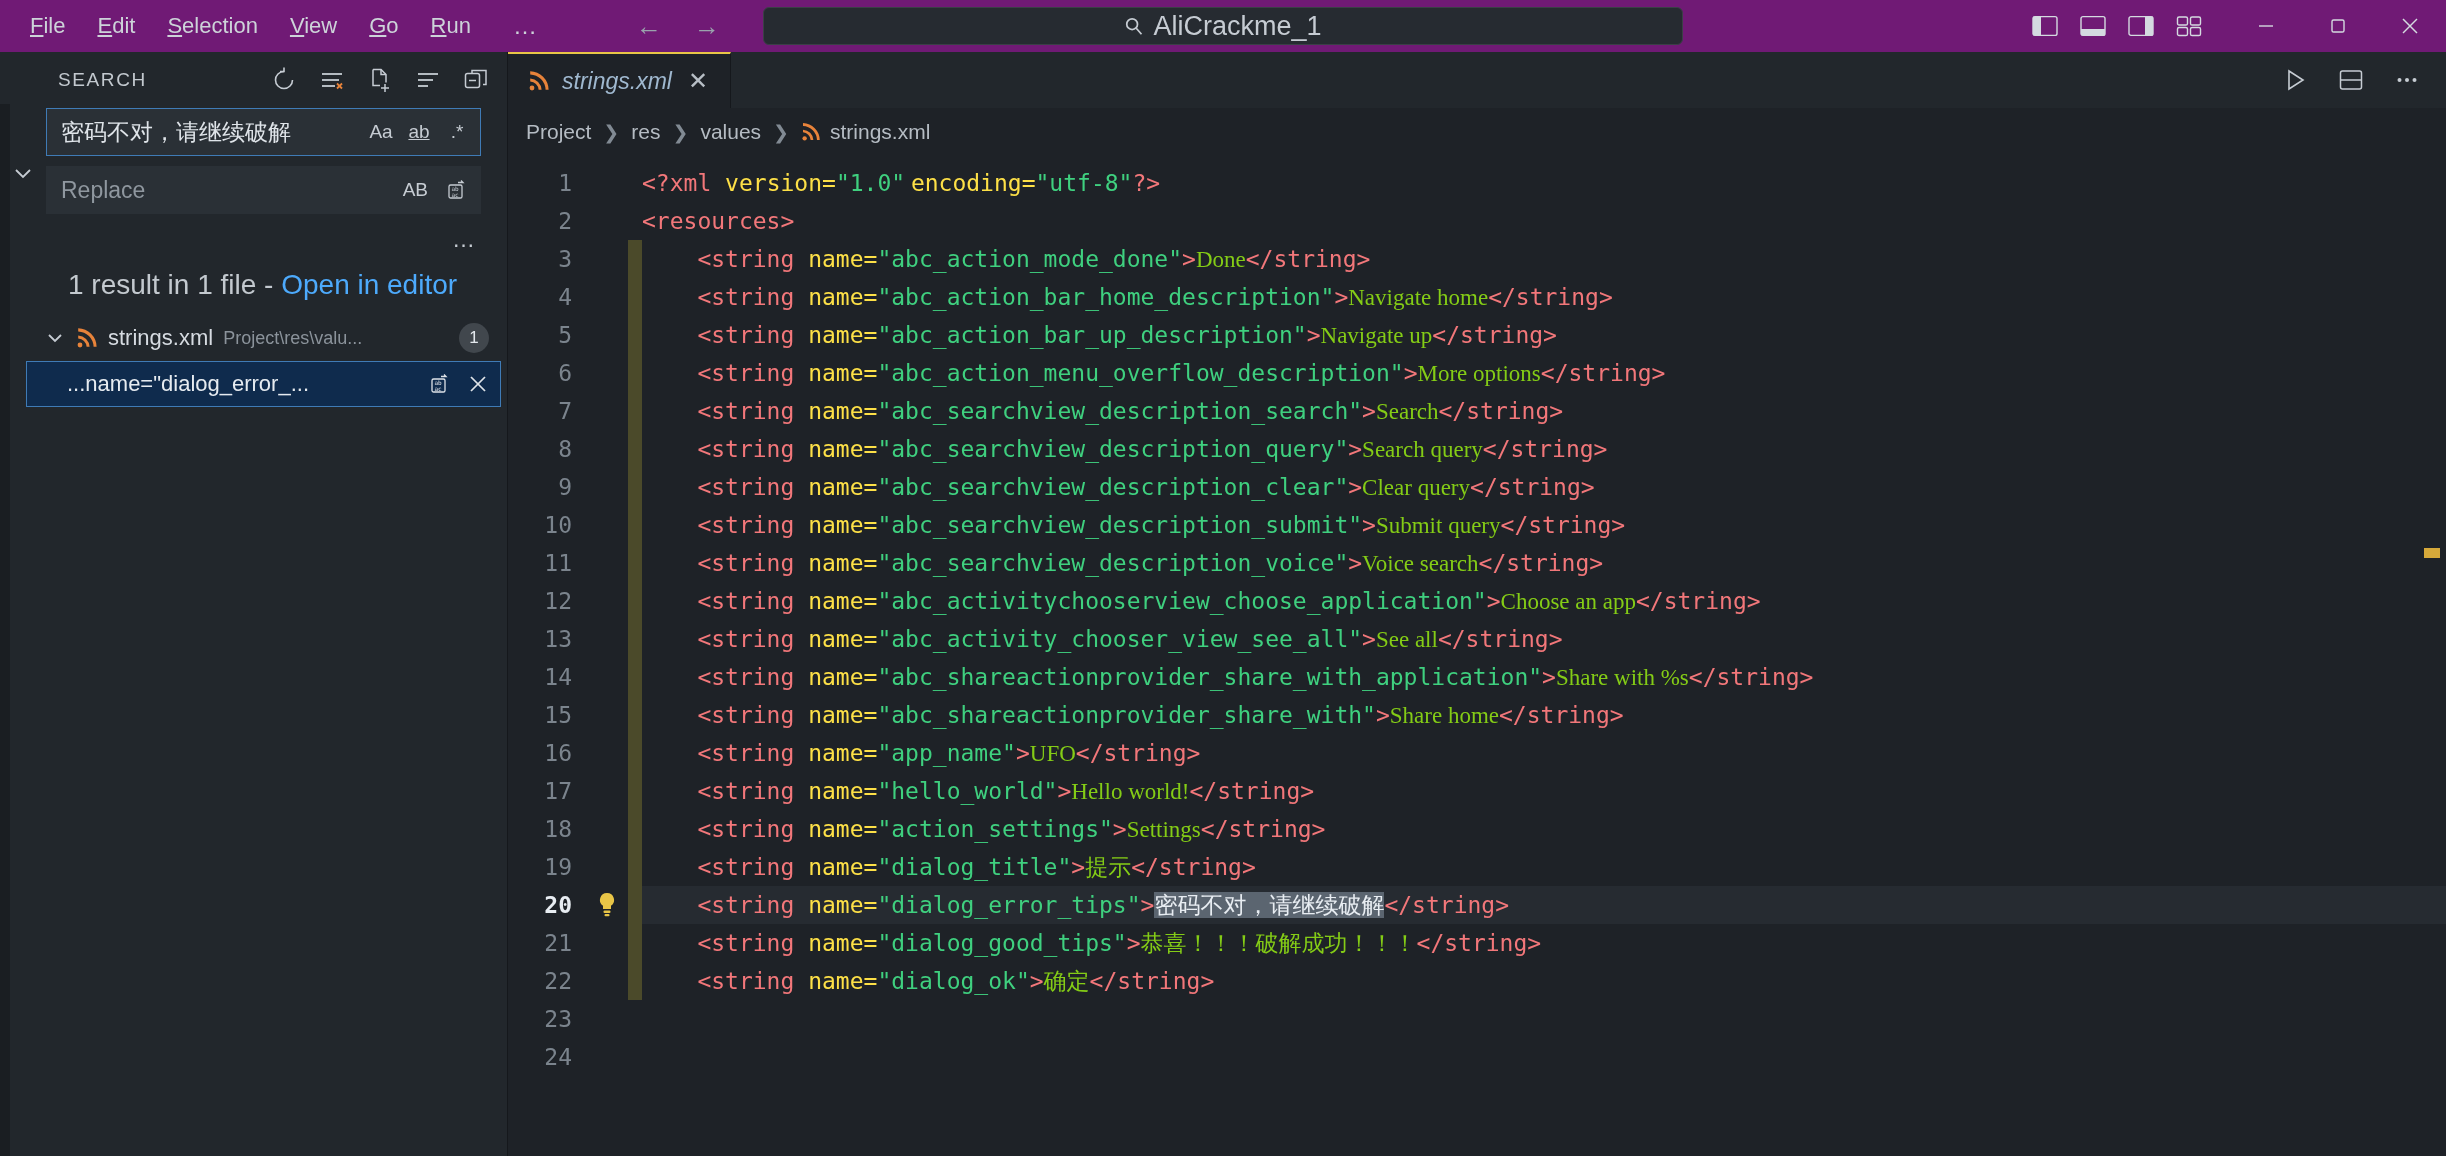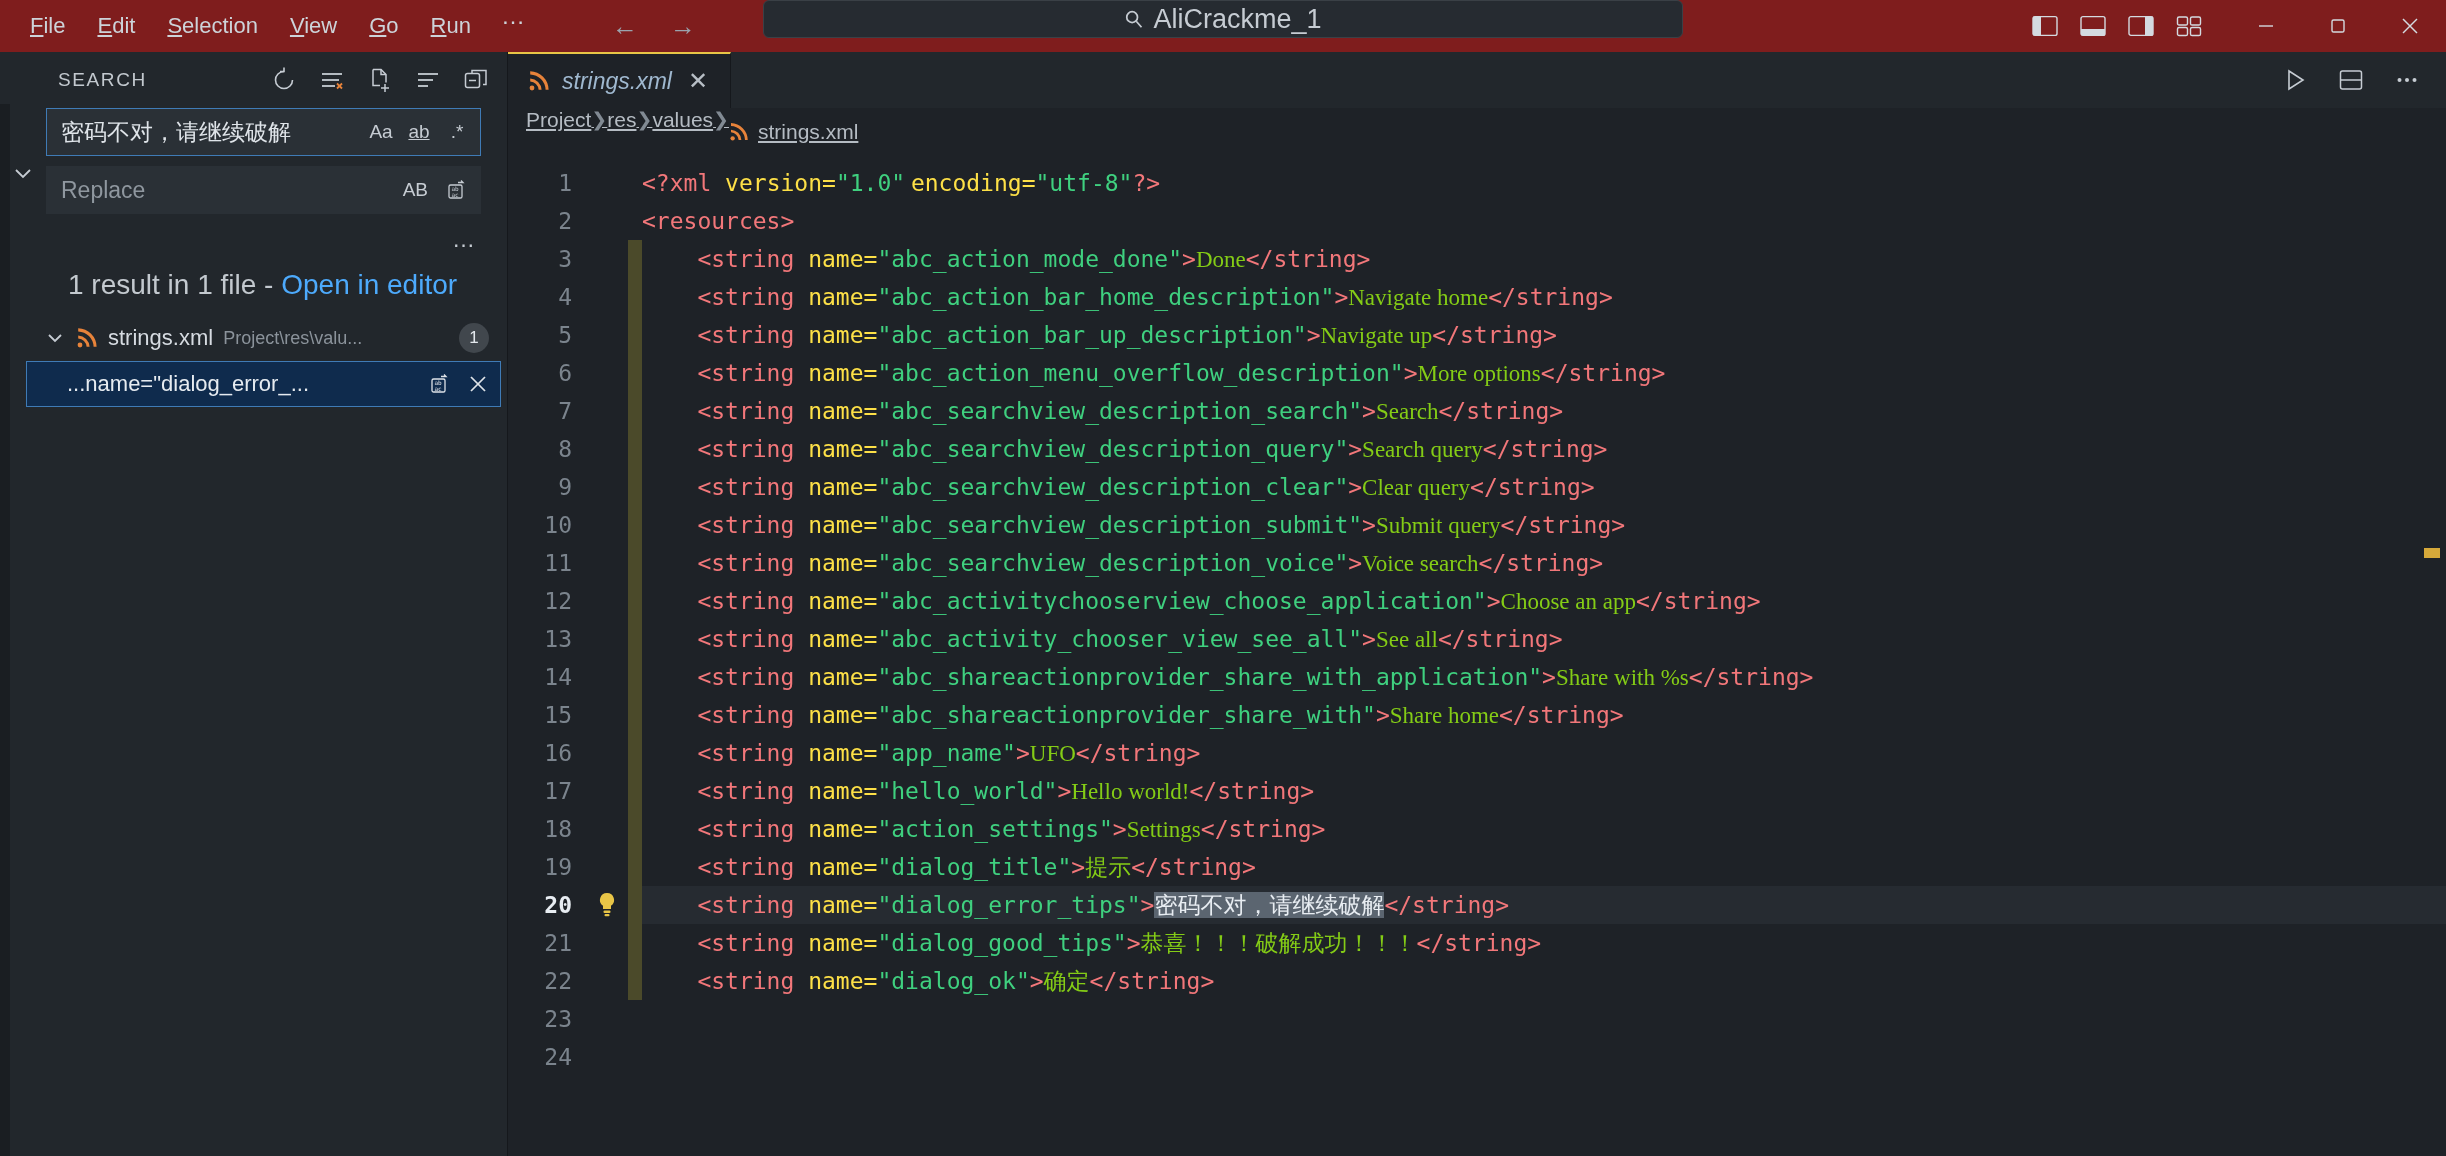--- a/index.html
+++ b/index.html
@@ -7,23 +7,24 @@
     width: 2446px; height: 1156px;
     background: #1e2227;
     font-family: "Liberation Sans", sans-serif;
     overflow: hidden;
   }
   body { display: flex; flex-direction: column; }
 
   
   .titlebar {
     height: 52px; min-height: 52px;
-    background: #7f1d1d;
-    display: flex; 
+    background: #701a75;
+    display: flex; align-items: center;
     position: relative;
+    gap: 12px;
   }
   .menu { display: flex; align-items: center; padding-left: 14px; gap: 0px; }
   .menu-item {
     font-size: 22px; color: #cdd3d9;
     padding: 5px 16px; border-radius: 4px; cursor: default;
     white-space: nowrap;
   }
   .menu-item u { text-decoration: underline; }
   .menu-dots { font-size: 24px; color: #cdd3d9; padding: 2px 14px; letter-spacing: 2px; }
 
@@ -142,22 +143,22 @@
   .tab {
     background: #1e2227; border-top: 2px solid #e8c547; border-right: 1px solid #15181c;
     display: flex; align-items: center; gap: 12px; padding: 0 18px 0 20px;
   }
   .tab-label { font-size: 23px; font-style: italic; color: #9fb8cf; }
   .tab-close { color: #b7bec5; font-size: 24px; line-height: 1; padding: 0 4px; }
   .tabs-right { margin-left: auto; display: flex; align-items: center; gap: 30px; padding-right: 26px; }
   .tabs-right svg { display: block; }
 
   .breadcrumb {
-    height: 48px; display: flex; gap: 0;
-    padding-left: 18px; font-size: 21px; color: #b5bcc3; text-decoration: underline;
+    height: 48px; display: flex; align-items: center; gap: 12px;
+    padding-left: 18px; font-size: 21px; color: #b5bcc3;
   }
   .bc-sep { color: #818a93; font-size: 19px; }
   .bc-item { color: #b5bcc3; }
   .bc-item.with-icon { display: flex; align-items: center; gap: 9px; }
 
   .code-area { flex: 1; display: flex; position: relative; overflow: hidden; font-family: "DejaVu Sans Mono", monospace; }
   .gutter { width: 78px; min-width: 78px; text-align: right; padding-top: 8px; }
   .glyph { width: 42px; min-width: 42px; padding-top: 8px; }
   .foldcol { width: 14px; min-width: 14px; padding-top: 8px; }
   .code-lines { flex: 1; padding-top: 8px; min-width: 0; }

